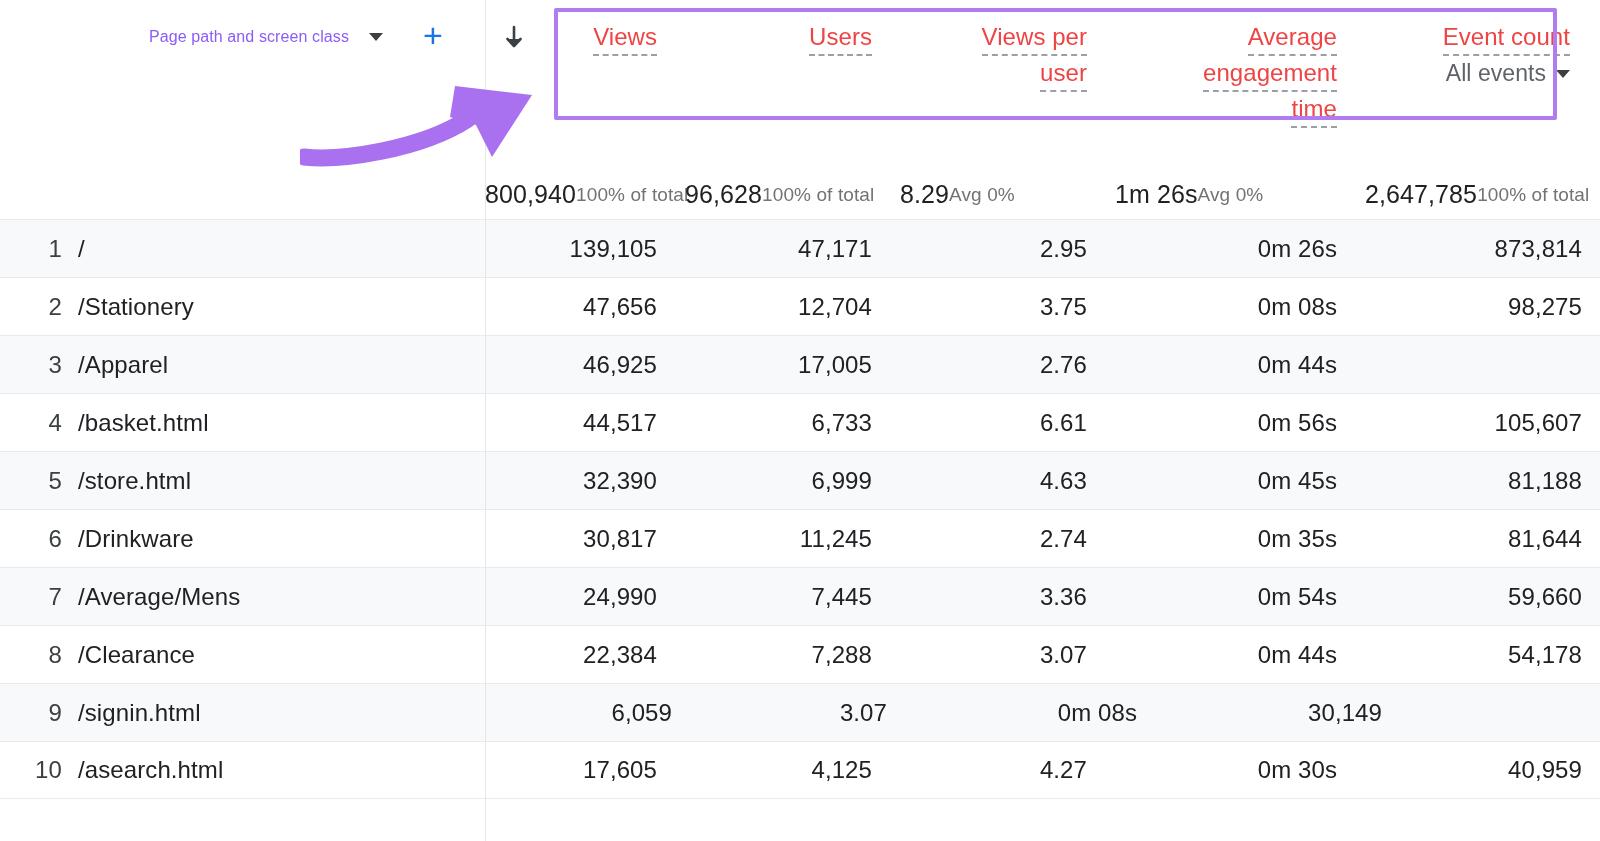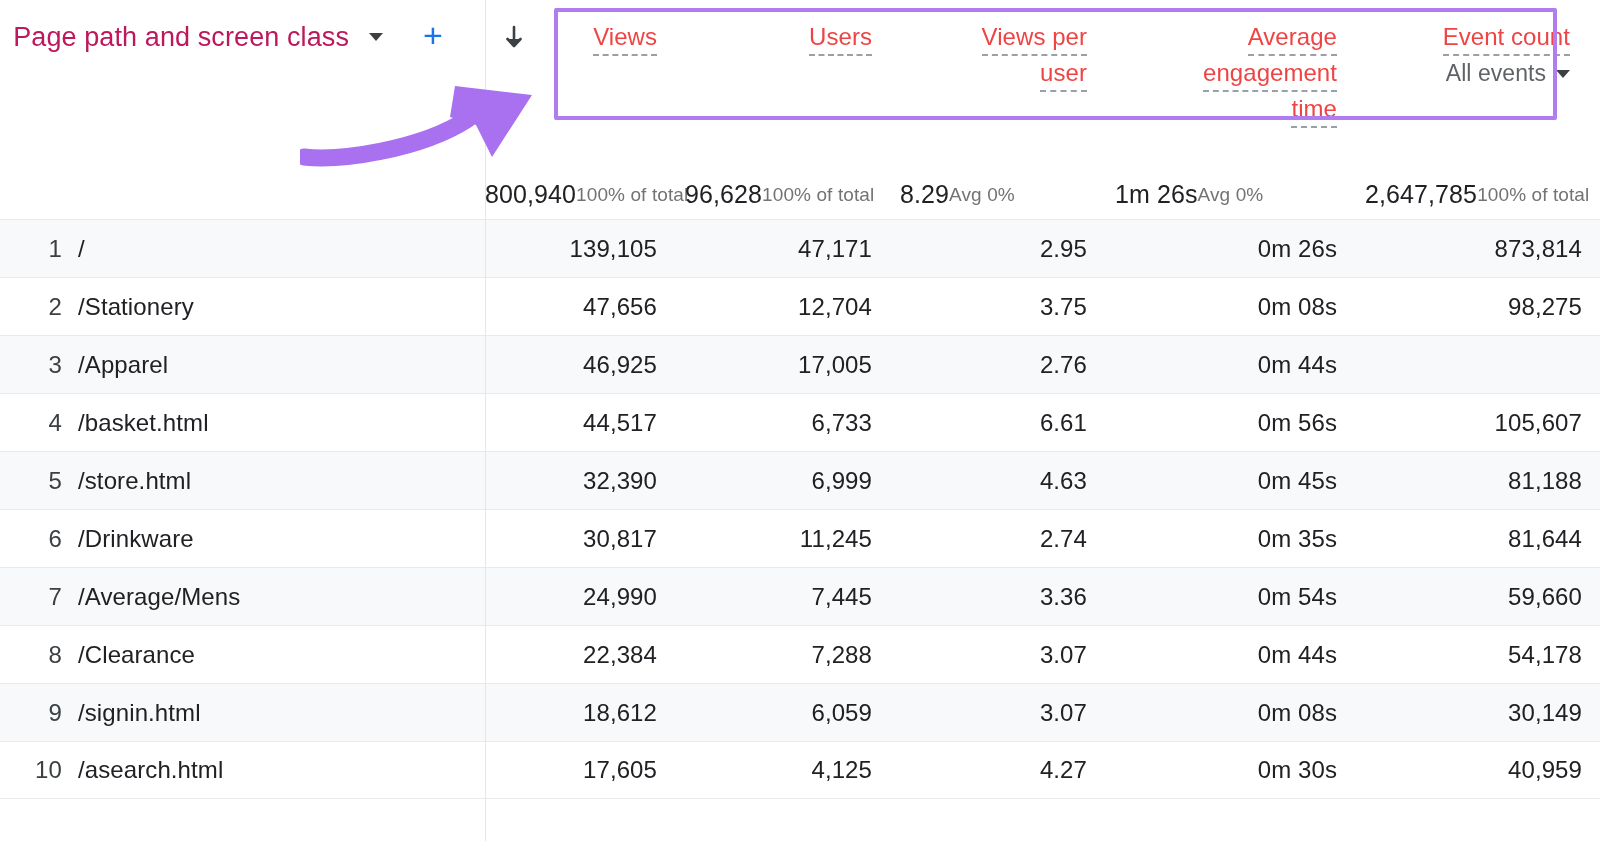--- a/index.html
+++ b/index.html
@@ -42,22 +42,22 @@
     position: absolute;
     left: 0; top: 14px;
     width: 485px;
     height: 46px;
     display: flex;
     align-items: center;
     justify-content: flex-end;
     padding-right: 102px;
   }
   .dim-header-label {
-    font-size: 27px;
-    color: #be185d;
+    font-size: 16px;
+    color: #8b5cf6;
     letter-spacing: 0.1px;
     white-space: nowrap;
   }
   .dim-caret {
     margin-left: 20px;
     width: 0; height: 0;
     border-left: 7px solid transparent;
     border-right: 7px solid transparent;
     border-top: 8px solid #3c4043;
     flex: none;
@@ -415,21 +415,20 @@
         <div class="cell-path">/Clearance</div>
         <div class="cell-num cn-0">22,384</div>
         <div class="cell-num cn-1">7,288</div>
         <div class="cell-num cn-2">3.07</div>
         <div class="cell-num cn-3">0m 44s</div>
         <div class="cell-num cn-4">54,178</div>
       </div>
       <div class="row alt">
         <div class="cell-rank">9</div>
         <div class="cell-path">/signin.html</div>
-        <div class="cell-num cn-0">18,612</div>
         <div class="cell-num cn-1">6,059</div>
         <div class="cell-num cn-2">3.07</div>
         <div class="cell-num cn-3">0m 08s</div>
         <div class="cell-num cn-4">30,149</div>
       </div>
       <div class="row last">
         <div class="cell-rank">10</div>
         <div class="cell-path">/asearch.html</div>
         <div class="cell-num cn-0">17,605</div>
         <div class="cell-num cn-1">4,125</div>

